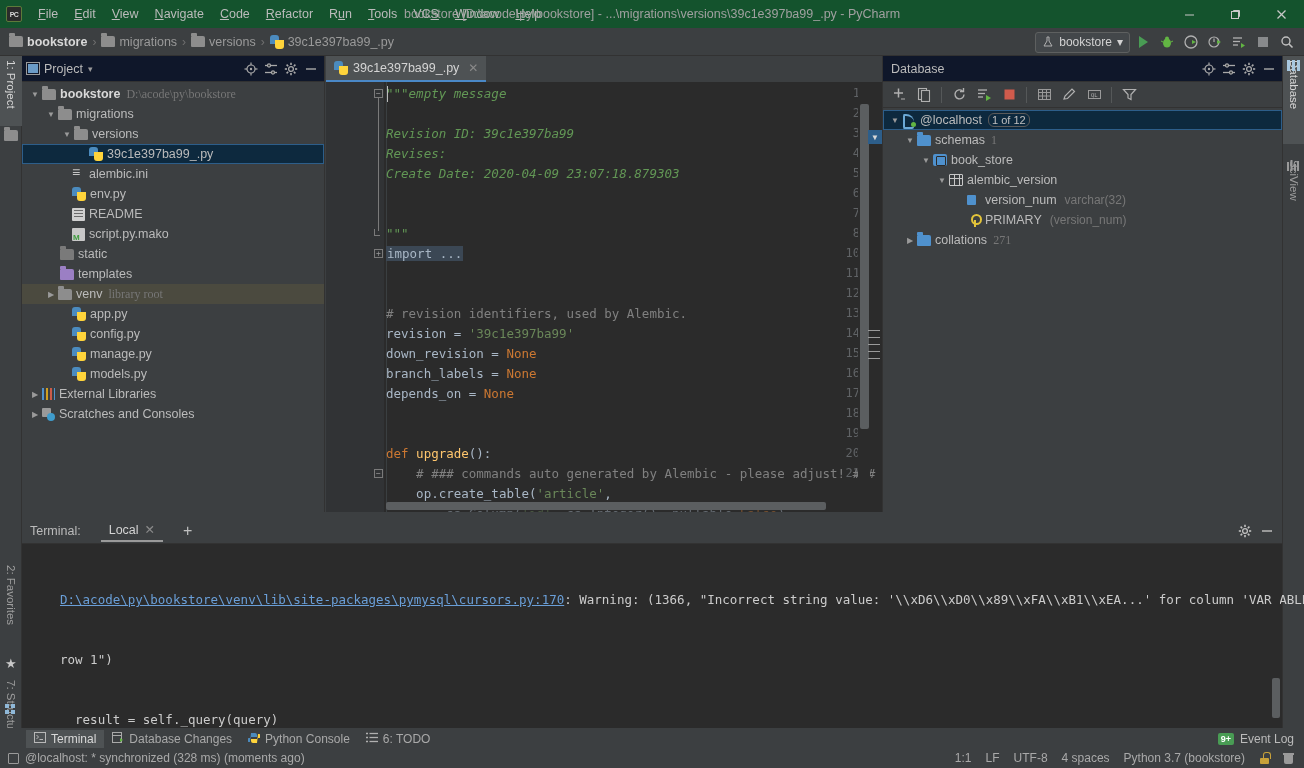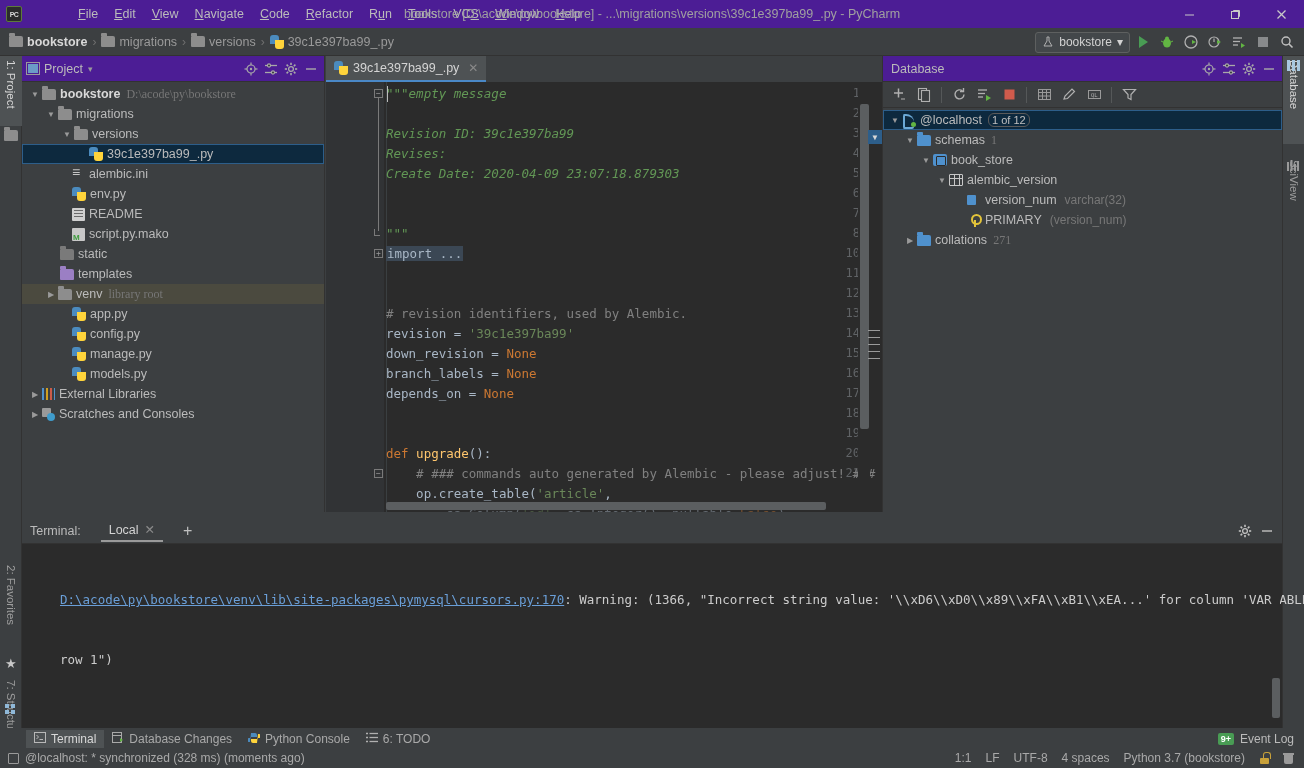--- a/index.html
+++ b/index.html
@@ -9,21 +9,21 @@
     font-family: "Liberation Sans", sans-serif;
     font-size: 12px;
     color: #bbbbbb;
     overflow: hidden;
   }
   .app { position: relative; width: 1304px; height: 768px; }
 
   
   .titlebar {
     position: absolute; left: 0; top: 0; width: 1304px; height: 28px;
-    background: #4c1d95; display: flex; align-items: center; gap: 40px;
+    background: #14532d; display: flex; align-items: center;
   }
   .pc-logo {
     width: 16px; height: 16px; margin-left: 6px; margin-right: 8px;
     background: #2b2b2b; border: 1px solid #5d7a3a; border-radius: 2px;
     color: #d6d6d6; font-size: 7px; font-weight: bold;
     display: flex; align-items: center; justify-content: center; letter-spacing: -0.5px;
   }
   .menu { display: flex; align-items: center; gap: 0px; }
   .menu-item {
     padding: 3px 8px; color: #bbbbbb; font-size: 12.5px; cursor: default;
@@ -116,21 +116,21 @@
     background: #3c3f41; border-left: 1px solid #323232;
   }
 
   
   .project-panel {
     position: absolute; left: 22px; top: 56px; width: 303px; height: 456px;
     background: #3c3f41; border-right: 1px solid #323232;
   }
   .panel-header {
     height: 26px; display: flex; align-items: center; padding: 0 4px;
-    background: #4c1d95; border-bottom: 1px solid #323232;
+    background: #0f172a; border-bottom: 1px solid #323232;
   }
   .panel-title { color: #bbbbbb; font-size: 12.5px; margin-left: 4px; }
   .panel-hdr-icons { margin-left: auto; display: flex; align-items: center; gap: 2px; }
   .hicon { width: 18px; height: 18px; display: flex; align-items: center; justify-content: center; color: #a9a9a9; }
 
   .tree { padding-top: 2px; font-size: 12.5px; }
   .trow {
     display: flex; align-items: center; height: 20px; white-space: nowrap;
     padding-left: 2px;
   }
@@ -973,20 +973,21 @@
           <svg width="14" height="14" viewBox="0 0 14 14">
               <line x1="2" y1="7" x2="12" y2="7" stroke="#c0c0c0" stroke-width="1.4"></line>
             </svg>
         </span>
       </div>
     </div>
 
     <div class="term-body">
       <div><span class="term-link">D:\acode\py\bookstore\venv\lib\site-packages\pymysql\cursors.py:170</span><span>: Warning: (1366, "Incorrect string value: '\\xD6\\xD0\\x89\\xFA\\xB1\\xEA...' for column 'VARIABLE_VALUE' at</span></div>
       <div><span>row 1")</span></div>
+      <div><span>  result = self._query(query)</span></div>
       
       
       
       
       
       
     </div>
 
     <div class="term-scroll"></div>
     <div class="term-scroll-thumb"></div>

